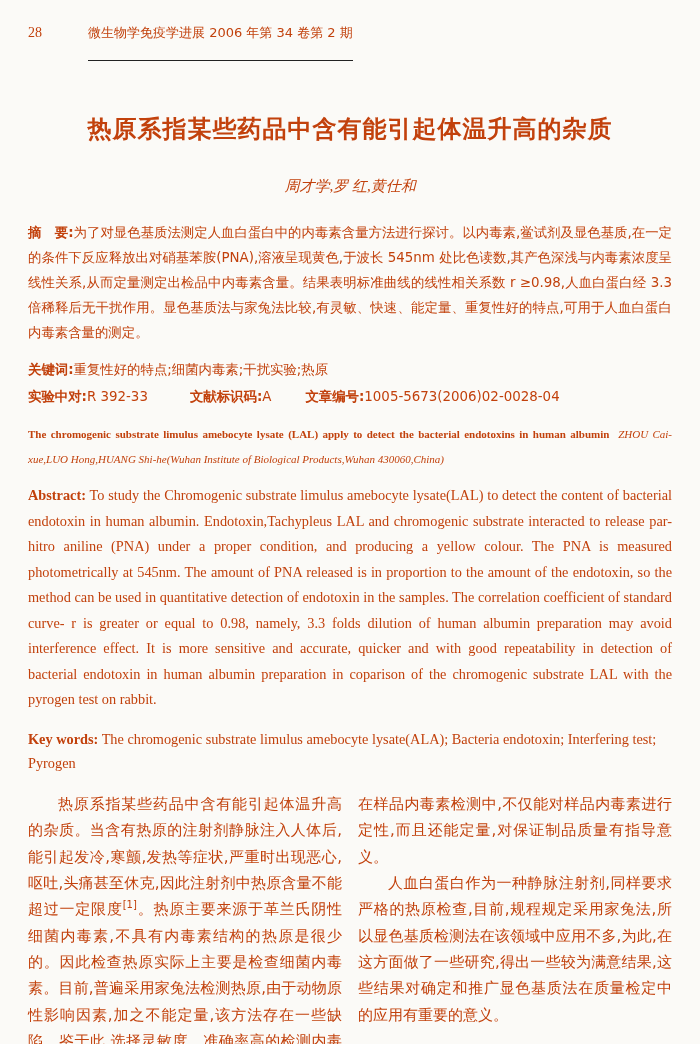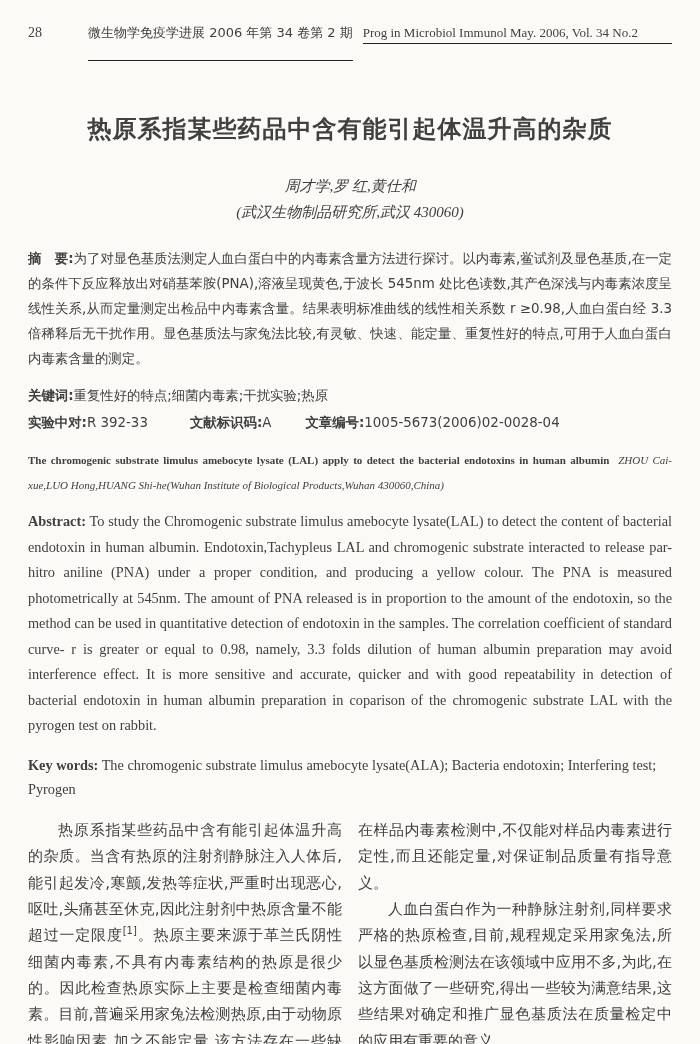--- a/index.html
+++ b/index.html
@@ -1,21 +1,21 @@
 <!DOCTYPE html>
 <html><head>
 <meta charset="utf-8">
 <style>
   html,body{margin:0;padding:0;background:#e8e8e6;}
   .page{
     position:relative;
     width:700px;height:1044px;
     margin:0 auto;
     background:#fbfaf7;
-    color:#404040;
+    color:#c2410c;
     box-sizing:border-box;
     padding:24px 28px 0 28px;
     font-family:"Liberation Serif","DejaVu Serif",serif;
     overflow:hidden;
   }
   
   .hdr{display:flex;align-items:baseline;font-size:13px;}
   .hdr .pagenum{width:60px;font-family:"Liberation Serif",serif;font-size:14px;}
   .hdr .jcn{font-family:"DejaVu Sans",sans-serif;border-bottom:1.5px solid #222;padding-bottom:18px;}
   .hdr .jen{border-bottom:1.5px solid #222;padding-bottom:2px;margin-left:10px;flex:1;}
@@ -49,26 +49,24 @@
   .leftcol{display:flex;flex-direction:column;}
 </style>
 </head>
 <body>
 
 <div class="page">
 
   <div class="hdr">
     <span class="pagenum">28</span>
     <span class="jcn">微生物学免疫学进展 2006 年第 34 卷第 2 期</span>
-    <span class="jen">Prog in Microbiol Immunol May. 2006, Vol. 34 No.2</span>
   </div>
 
   <div class="title">热原系指某些药品中含有能引起体温升高的杂质</div>
   <div class="authors">周才学,罗 红,黄仕和</div>
-  <div class="affil">(武汉生物制品研究所,武汉   430060)</div>
 
   <p class="absblock"><b>摘　要:</b><span>为了对显色基质法测定人血白蛋白中的内毒素含量方法进行探讨。以内毒素,鲎试剂及显色基质,在一定的条件下反应释放出对硝基苯胺(PNA),溶液呈现黄色,于波长 545nm 处比色读数,其产色深浅与内毒素浓度呈线性关系,从而定量测定出检品中内毒素含量。结果表明标准曲线的线性相关系数 r ≥0.98,人血白蛋白经 3.3 倍稀释后无干扰作用。显色基质法与家兔法比较,有灵敏、快速、能定量、重复性好的特点,可用于人血白蛋白内毒素含量的测定。</span></p>
 
   <div class="kwline"><b>关键词:</b><span>重复性好的特点;细菌内毒素;干扰实验;热原</span></div>
 
   <div class="clcline"><b>实验中对:</b><span>R 392-33</span><span class="gap1"></span><b>文献标识码:</b><span>A</span><span class="gap2"></span><b>文章编号:</b><span>1005-5673(2006)02-0028-04</span></div>
 
   <p class="entitle"><b>The chromogenic substrate limulus amebocyte lysate (LAL) apply to detect the bacterial endotoxins in human albumin</b>&nbsp;&nbsp;<i>ZHOU Cai-xue,LUO Hong,HUANG Shi-he(Wuhan Institute of Biological Products,Wuhan 430060,China)</i></p>
 
   <p class="enabs"><b>Abstract:</b> <span>To study the Chromogenic substrate limulus amebocyte lysate(LAL) to detect the content of bacterial endotoxin in human albumin. Endotoxin,Tachypleus LAL and chromogenic substrate interacted to release par-hitro aniline (PNA) under a proper condition, and producing a yellow colour. The PNA is measured photometrically at 545nm. The amount of PNA released is in proportion to the amount of the endotoxin, so the method can be used in quantitative detection of endotoxin in the samples. The correlation coefficient of standard curve- r is greater or equal to 0.98, namely, 3.3 folds dilution of human albumin preparation may avoid interference effect. It is more sensitive and accurate, quicker and with good repeatability in detection of bacterial endotoxin in human albumin preparation in coparison of the chromogenic substrate LAL with the pyrogen test on rabbit.</span></p>

